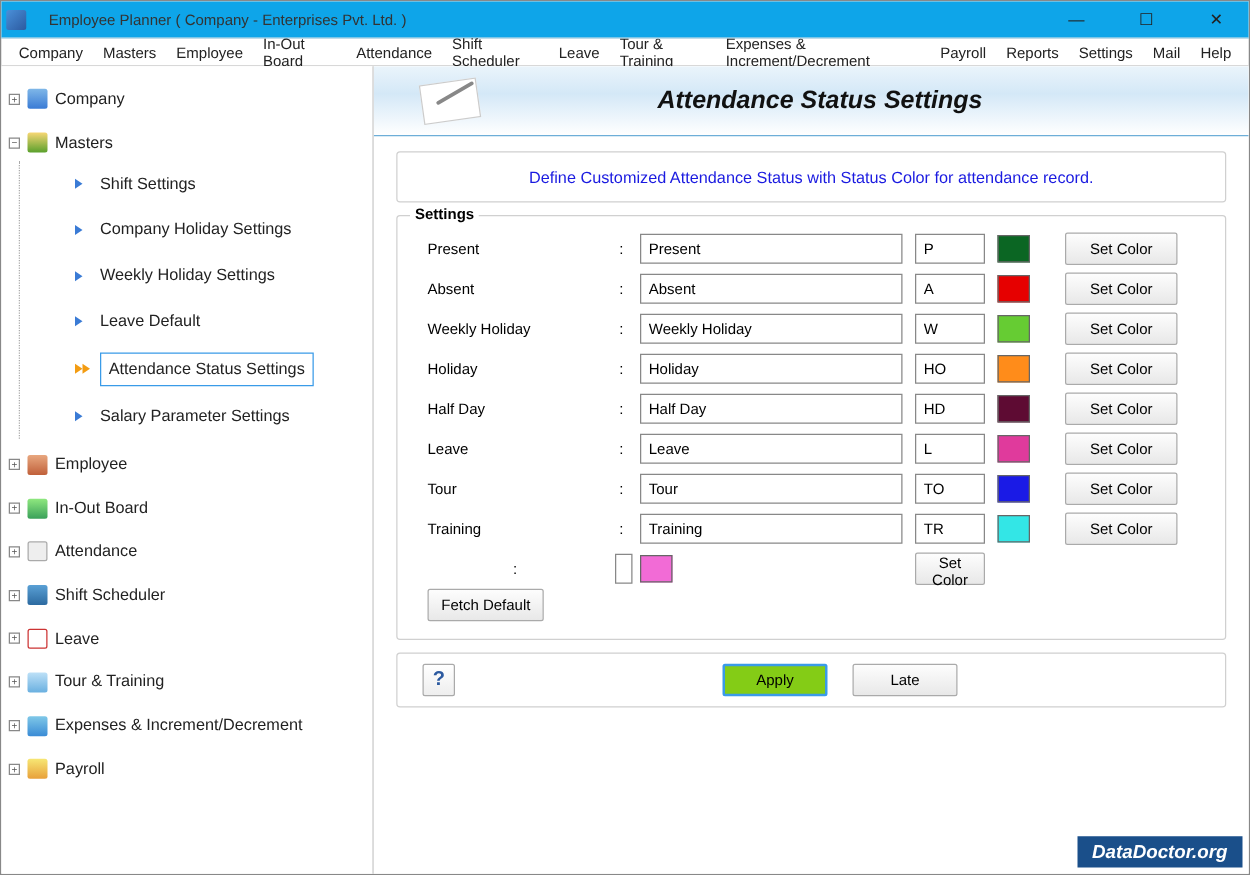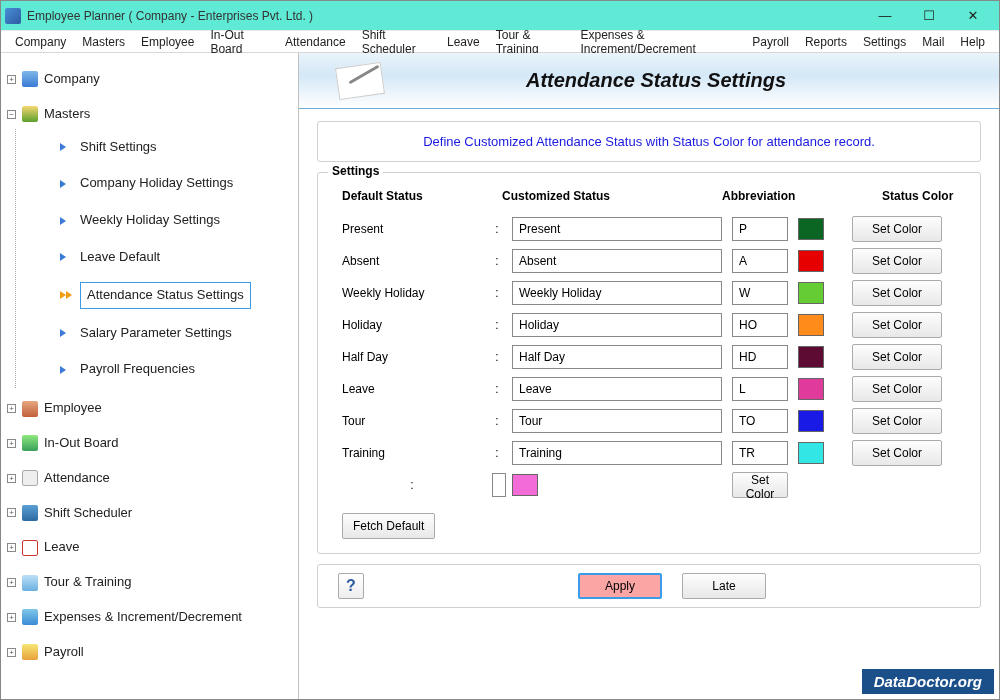--- a/index.html
+++ b/index.html
@@ -1,18 +1,18 @@
 <!DOCTYPE html>
 <html><head>
 <meta charset="utf-8">
 <style>
 * { box-sizing: border-box; margin: 0; padding: 0; font-family: "Segoe UI", Tahoma, sans-serif; }
 body { background: #fff; width: 1000px; height: 700px; overflow: hidden; border: 1px solid #888; }
 
-.titlebar { height: 30px; display: flex; align-items: center; padding: 0 4px; background: #5eead4; border-bottom: 1px solid #e8e8e8; }
+.titlebar { height: 30px; display: flex; align-items: center; padding: 0 4px; background: #0ea5e9; border-bottom: 1px solid #e8e8e8; gap: 12px; }
 .titlebar .app-icon { width: 16px; height: 16px; margin-right: 6px; background: linear-gradient(135deg,#4a90d9,#2c5aa0); border-radius:2px; }
 .titlebar .title { font-size: 12px; color: #333; flex: 1; }
 .titlebar .win-btn { width: 44px; height: 28px; display: flex; align-items: center; justify-content: center; color: #222; font-size: 13px; cursor: pointer; }
 
 .menubar { height: 22px; display: flex; align-items: center; padding: 0 6px; font-size: 12px; color: #222; border-bottom: 1px solid #d8d8d8; }
 .menubar span { padding: 2px 8px; cursor: pointer; }
 
 .content { display: flex; height: calc(700px - 30px - 22px); }
 
 .sidebar { width: 298px; border-right: 1px solid #c0c0c0; background: #fff; overflow: auto; padding: 6px 4px; }
@@ -54,22 +54,22 @@
 .settings-group > .legend { position: absolute; top: -9px; left: 10px; background: #fff; padding: 0 4px; font-size: 12px; font-weight: 600; }
 
 .headers { display: grid; grid-template-columns: 150px 210px 90px 50px 90px; gap: 10px; font-size: 12px; font-weight: 700; padding: 6px 0 10px 0; align-items:end; }
 .row { display: grid; grid-template-columns: 140px 10px 210px 56px 44px 90px; gap: 10px; align-items: center; font-size: 12px; padding: 3px 0; }
 .row .label { white-space: pre-line; line-height:1.2; }
 .row .colon { text-align: center; }
 .row input[type=text] { height: 24px; padding: 2px 6px; font-size: 12px; border: 1px solid #888; background: #fff; width: 100%; }
 .row input.abbr { text-align: left; }
 .swatch { width: 26px; height: 22px; border: 1px solid #666; }
 .btn { height: 26px; padding: 0 10px; font-size: 12px; background: linear-gradient(#fdfdfd,#e8e8e8); border: 1px solid #aaa; cursor: pointer; border-radius:2px; }
-.btn.primary { border: 2px solid #3a9be8; background:#fca5a5; }
-.fetch-btn { margin-top: 12px; }
+.btn.primary { border: 2px solid #3a9be8; background:#84cc16; }
+.fetch-btn { margin-top: 0; }
 
 .footer { margin-top: 10px; border: 1px solid #d0d0d0; border-radius:3px; padding: 8px 20px; display: flex; align-items: center; gap: 20px; }
 .footer .help { width: 26px; height: 26px; border:1px solid #aaa; display:flex;align-items:center;justify-content:center;font-weight:bold;color:#2c5aa0;font-size:16px;background:linear-gradient(#fff,#eee); cursor:pointer; border-radius:2px;}
 .footer .spacer { flex: 1; }
 .footer button { min-width: 84px; }
 
 .watermark { position: absolute; right: 6px; bottom: 6px; background: #1a4f8a; color: #fff; font-size: 15px; font-weight: 600; padding: 4px 12px; font-style: italic; }
 </style>
 </head>
 <body>
@@ -132,24 +132,20 @@
           <span class="bullet-double">
             <span class="bullet"></span>
             <span class="bullet"></span>
           </span>
           <span class="label-box">Attendance Status Settings</span>
         </div>
         <div class="tree-child">
           <span class="bullet"></span>
           <span class="label-box">Salary Parameter Settings</span>
         </div>
-        <div class="tree-child">
-          <span class="bullet"></span>
-          <span class="label-box">Payroll Frequencies</span>
-        </div>
       </div>
       <div class="tree-node level1">
         <span class="expander">+</span>
         <span class="icon ic-employee"></span>
         <span>Employee</span>
       </div>
       <div class="tree-node level1">
         <span class="expander">+</span>
         <span class="icon ic-inout"></span>
         <span>In-Out Board</span>
@@ -190,27 +186,20 @@
     <div class="banner">
       <div class="banner-icon"></div>
       <h1>Attendance Status Settings</h1>
     </div>
 
     <div class="desc">Define Customized Attendance Status with Status Color for attendance record.</div>
 
     <div class="settings-group">
       <span class="legend">Settings</span>
 
-      <div class="headers">
-        <span>Default Status</span>
-        <span>Customized Status</span>
-        <span>Abbreviation</span>
-        <span></span>
-        <span>Status Color</span>
-      </div>
 
       <div id="rows">
           <div class="row">
             <span class="label">Present</span>
             <span class="colon">:</span>
             <input type="text" value="Present" style="">
             <input type="text" class="abbr" value="P" style="">
             <div class="swatch" style="background: rgb(11, 102, 35);"></div>
             <button class="btn">Set Color</button>
           </div>

